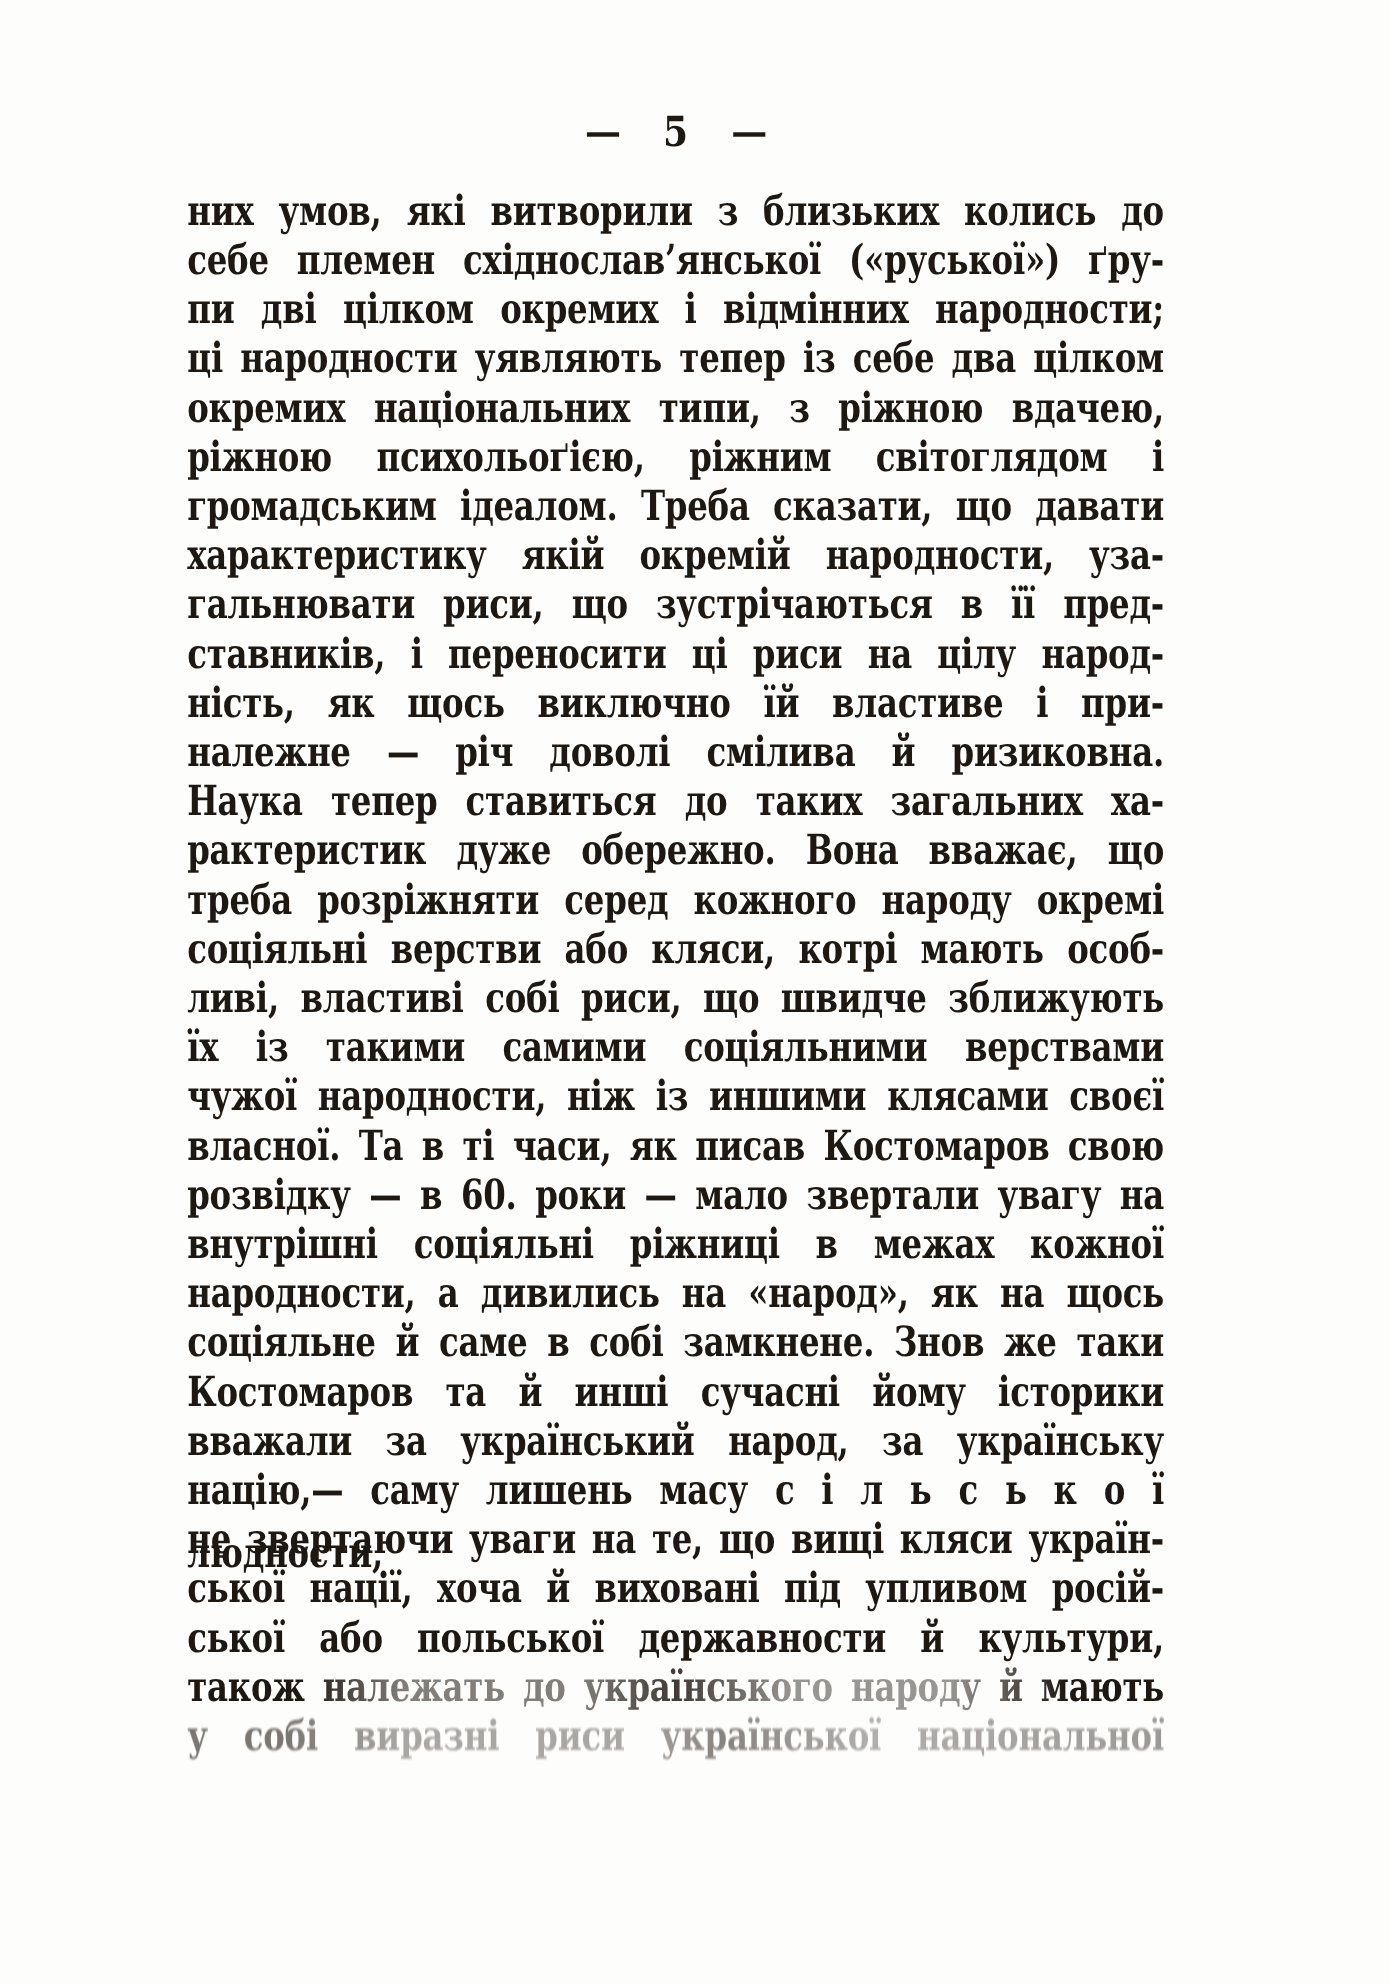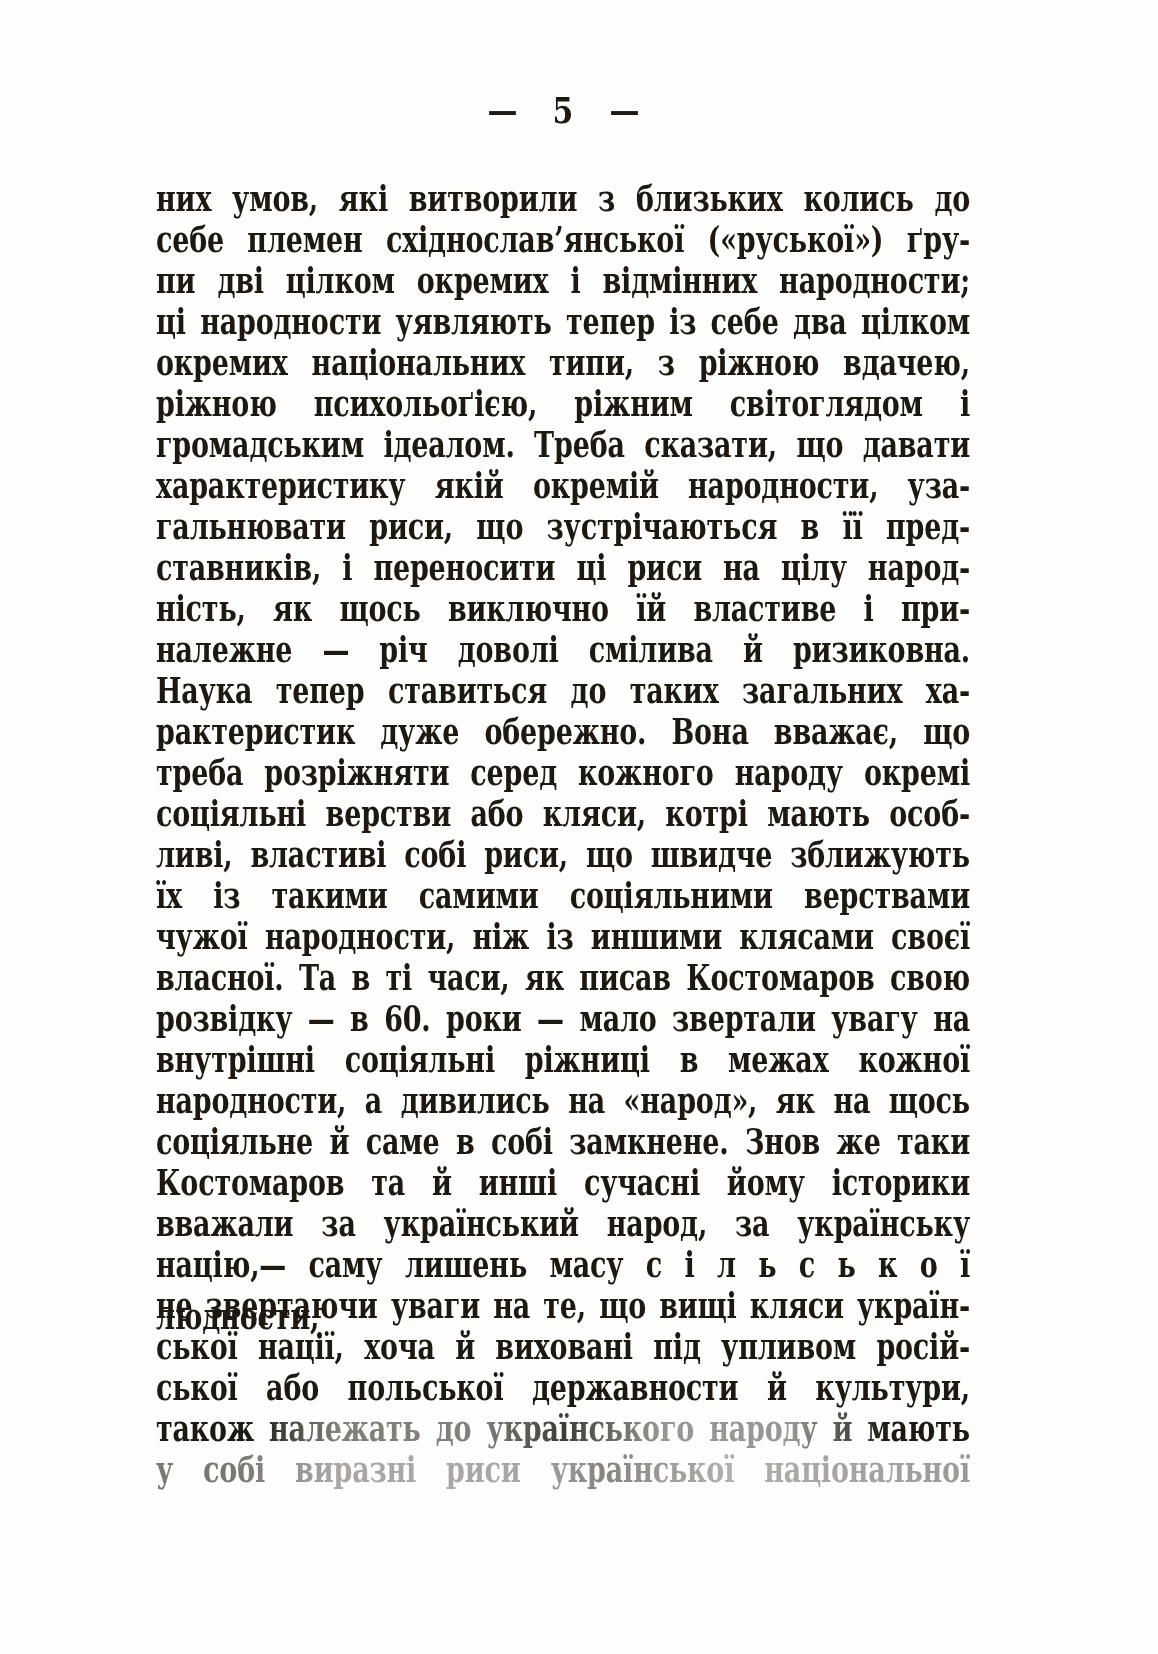--- a/index.html
+++ b/index.html
@@ -35,21 +35,21 @@
     margin: 0 36px;
     transform: scaleY(1.15);
   }
   .page-header .hdash {
     display: inline-block;
     transform: scaleY(1.1);
     letter-spacing: -1px;
   }
   .text-block {
     position: absolute;
-    top: 178px;
+    top: 156px;
     left: 156px;
     width: 814px;
   }
   .line {
     font-size: 27px;
     font-weight: 700;
     line-height: 41px;
     height: 41px;
     letter-spacing: -0.2px;
     text-align: justify;

